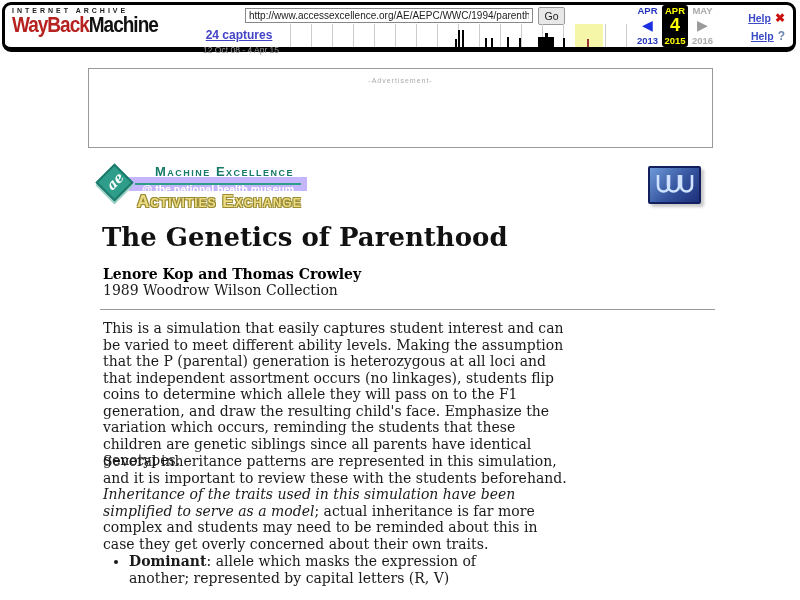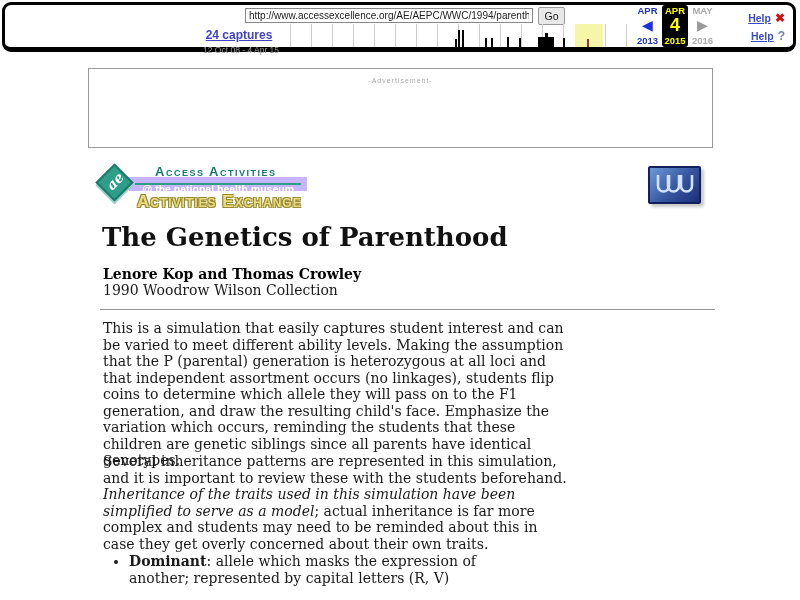--- a/index.html
+++ b/index.html
@@ -89,20 +89,24 @@
   .body-text { font-family:"DejaVu Serif",serif; font-size:14px; line-height:16.5px; color:#1a1a1a; }
   #para1 { position:absolute; left:103px; top:320px; width:465px; }
   #para2 { position:absolute; left:103px; top:453px; width:467px; }
   #bullets { position:absolute; left:110px; top:553px; width:430px; }
   #bullets li { margin-left:19px; }
 </style>
 </head>
 <body>
 
 <div id="toolbar">
+  <div class="ia-logo">
+    <div class="ia-top">INTERNET ARCHIVE</div>
+    <div class="wb-brand"><span class="wb-red">WayBack</span><span class="wb-blk">Machine</span></div>
+  </div>
 
   <div class="captures">
     <a>24 captures</a>
     <div class="cap-range">12 Oct 08 - 4 Apr 15</div>
   </div>
 
   <input id="url-input" value="http://www.accessexcellence.org/AE/AEPC/WWC/1994/parenthood.php" style="">
   <button id="go-btn">Go</button>
 
   <div id="sparkline">
@@ -144,38 +148,38 @@
   <div class="help-row">
     <a class="tb-link">Help</a><span class="q-icon">?</span>
   </div>
 </div>
 
 <div id="ad-box">
   <span>-Advertisement-</span>
 </div>
 
 <div id="ae-logo">
-  <div class="ae-org">Access Activities</div>
+  <div class="ae-org">Machine Excellence</div>
   <div class="ae-bar">@ the national health museum</div>
   <div class="ae-program">Activities Exchange</div>
   <div class="ae-diamond"></div>
   <div class="ae-mono abs" style="left:1px; top:11px; width:42px;">ae</div>
 </div>
 
 <div id="ww-logo">
   <svg width="49" height="34" viewBox="0 0 49 34">
     <path d="M8 7 V18 A5.5 5.5 0 0 0 19 18 V7" fill="none" stroke="#cfe2ff" stroke-width="2.6"></path>
     <path d="M18 7 V18 A5.5 5.5 0 0 0 29 18 V7" fill="none" stroke="#cfe2ff" stroke-width="2.6"></path>
     <path d="M31 7 V18 A5.5 5.5 0 0 0 42 18 V7" fill="none" stroke="#cfe2ff" stroke-width="2.6"></path>
   </svg>
 </div>
 
 <h1 id="page-title">The Genetics of Parenthood</h1>
 <div id="authors">Lenore Kop and Thomas Crowley</div>
-<div id="collection">1990 Woodrow Wilson Collection</div>
+<div id="collection">1989 Woodrow Wilson Collection</div>
 <div id="divider"></div>
 
 <p id="para1" class="body-text">This is a simulation that easily captures student interest and can be varied to meet different ability levels. Making the assumption that the P (parental) generation is heterozygous at all loci and that independent assortment occurs (no linkages), students flip coins to determine which allele they will pass on to the F1 generation, and draw the resulting child's face. Emphasize the variation which occurs, reminding the students that these children are genetic siblings since all parents have identical genotypes.</p>
 
 <p id="para2" class="body-text"><span>Several inheritance patterns are represented in this simulation, and it is important to review these with the students beforehand. </span><i>Inheritance of the traits used in this simulation have been simplified to serve as a model</i><span>; actual inheritance is far more complex and students may need to be reminded about this in case they get overly concerned about their own traits.</span></p>
 
 <ul id="bullets" class="body-text">
   <li><b>Dominant</b><span>: allele which masks the expression of another; represented by capital letters (R, V)</span></li>
 </ul>
 

